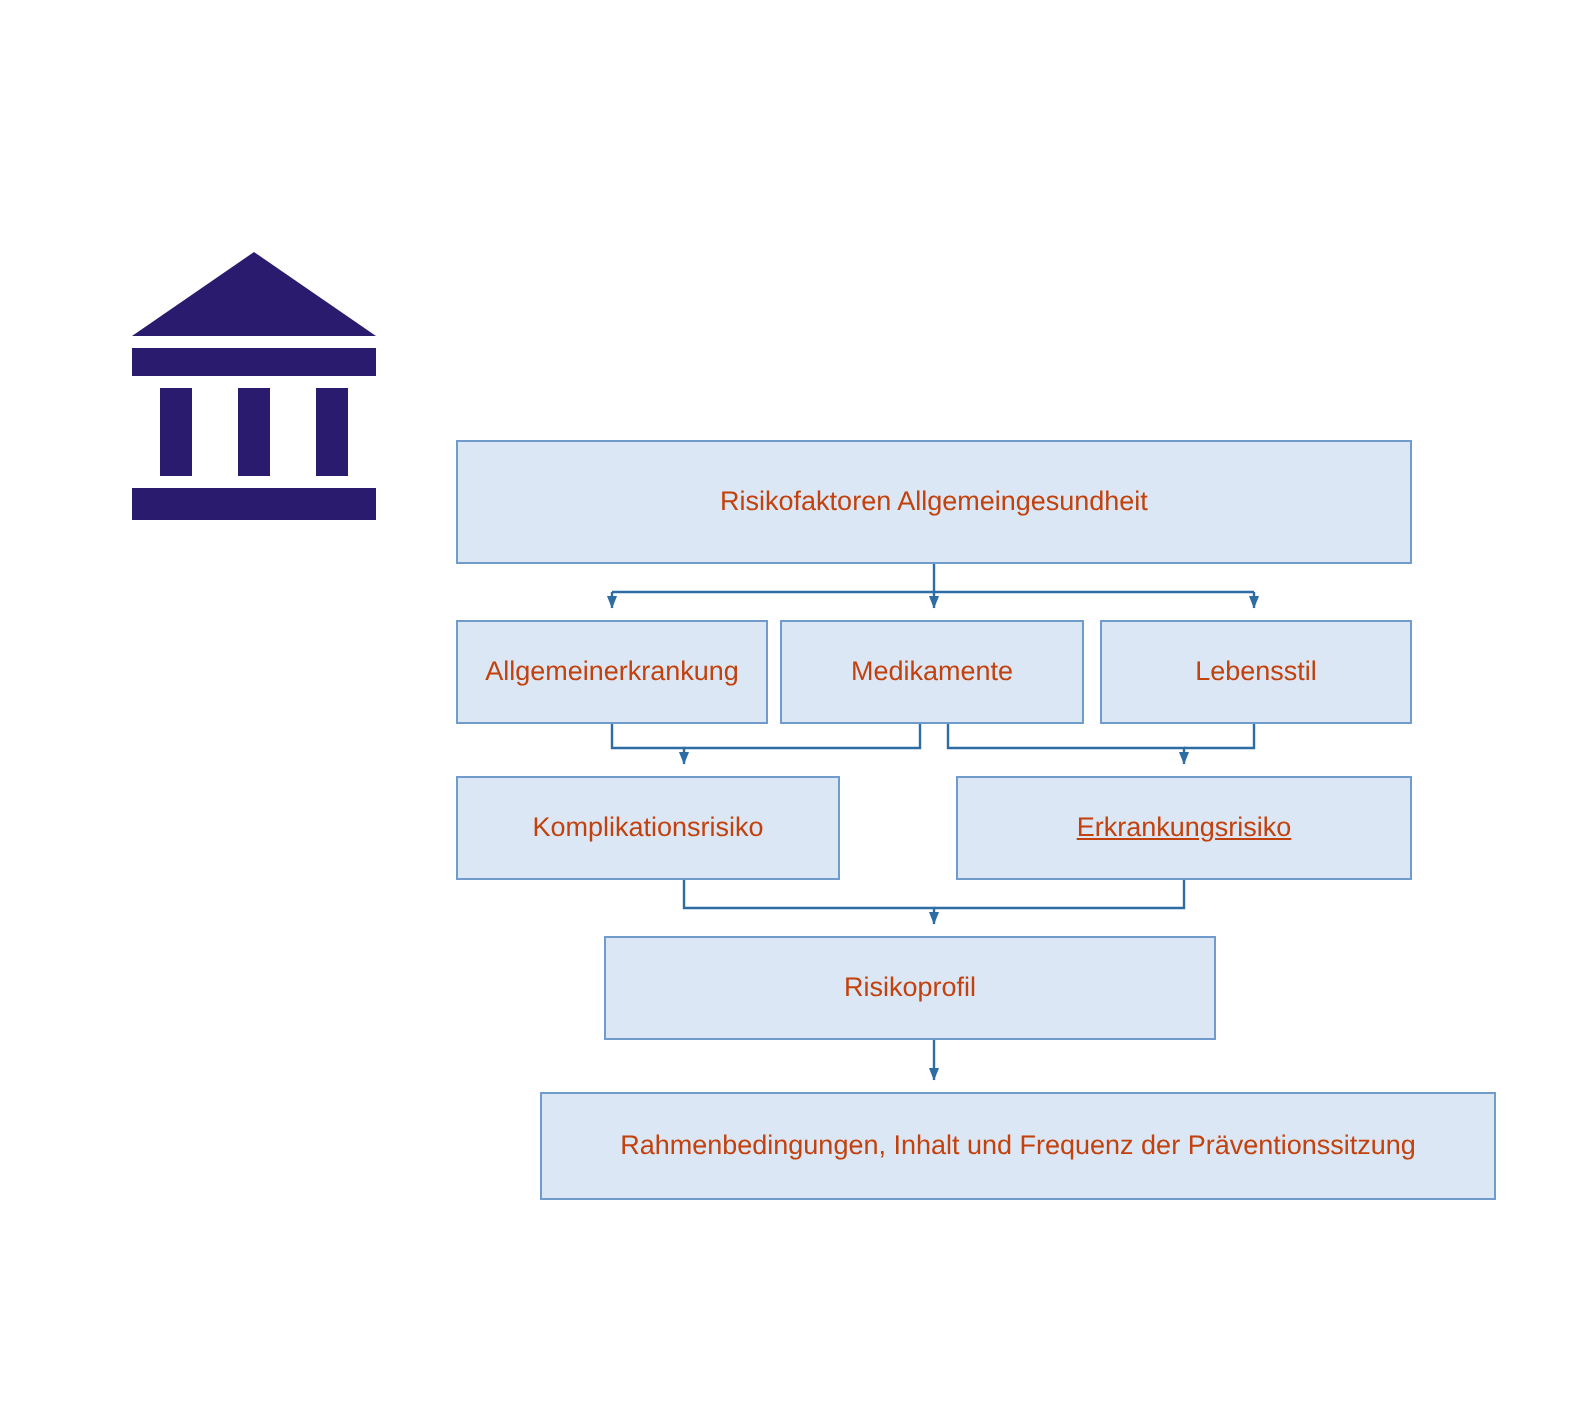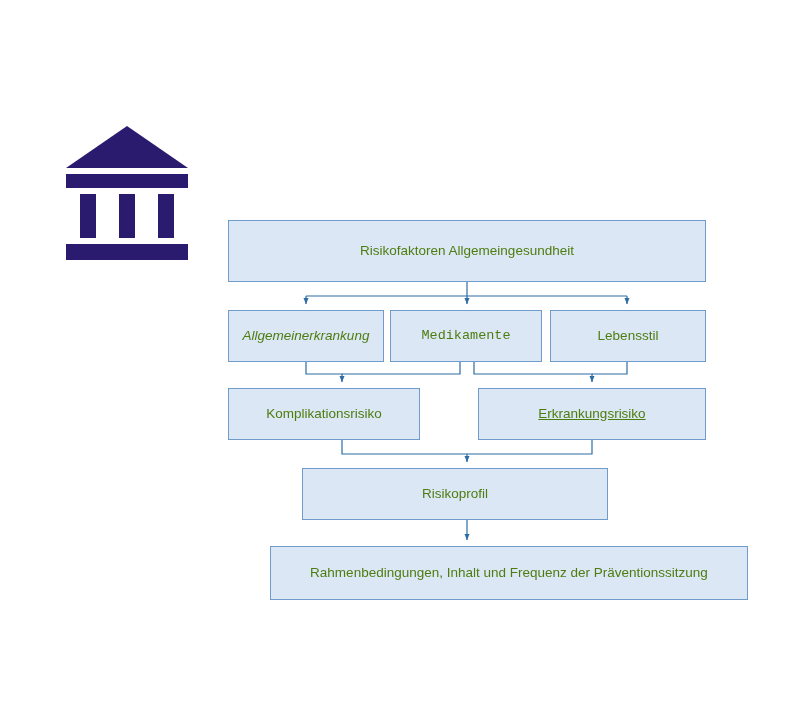--- a/index.html
+++ b/index.html
@@ -26,21 +26,21 @@
     left: 66px;
     top: 126px;
     width: 122px;
     height: 134px;
   }
   .node {
     position: absolute;
     box-sizing: border-box;
     background: #dce7f5;
     border: 1px solid #6f9ccb;
-    color: #4d7c0f;
+    color: #c2410c;
     display: flex;
     align-items: center;
     justify-content: center;
     text-align: center;
     font-size: 13.5px;
     line-height: 1.25;
     padding: 2px 8px;
   }
   .node.wide { font-size: 13.5px; margin-left: 42px; }
   svg.connectors {
@@ -95,25 +95,25 @@
       <path d="M592,440 L592,454 L467,454"></path>
 
       <path d="M467,520 L467,540" marker-end="url(#arrow)"></path>
     </g>
   </svg>
 
   <div class="node" style="left:228px; top:220px; width:478px; height:62px;">
     <span>Risikofaktoren Allgemeingesundheit</span>
   </div>
 
-  <div class="node" style="left:228px; top:310px; width:156px; height:52px;font-style:italic;">
+  <div class="node" style="left:228px; top:310px; width:156px; height:52px;">
     <span>Allgemeinerkrankung</span>
   </div>
 
-  <div class="node" style="left:390px; top:310px; width:152px; height:52px;font-family:Liberation Mono, monospace;">
+  <div class="node" style="left:390px; top:310px; width:152px; height:52px;">
     <span>Medikamente</span>
   </div>
 
   <div class="node" style="left:550px; top:310px; width:156px; height:52px;">
     <span>Lebensstil</span>
   </div>
 
   <div class="node" style="left:228px; top:388px; width:192px; height:52px;">
     <span>Komplikationsrisiko</span>
   </div>

